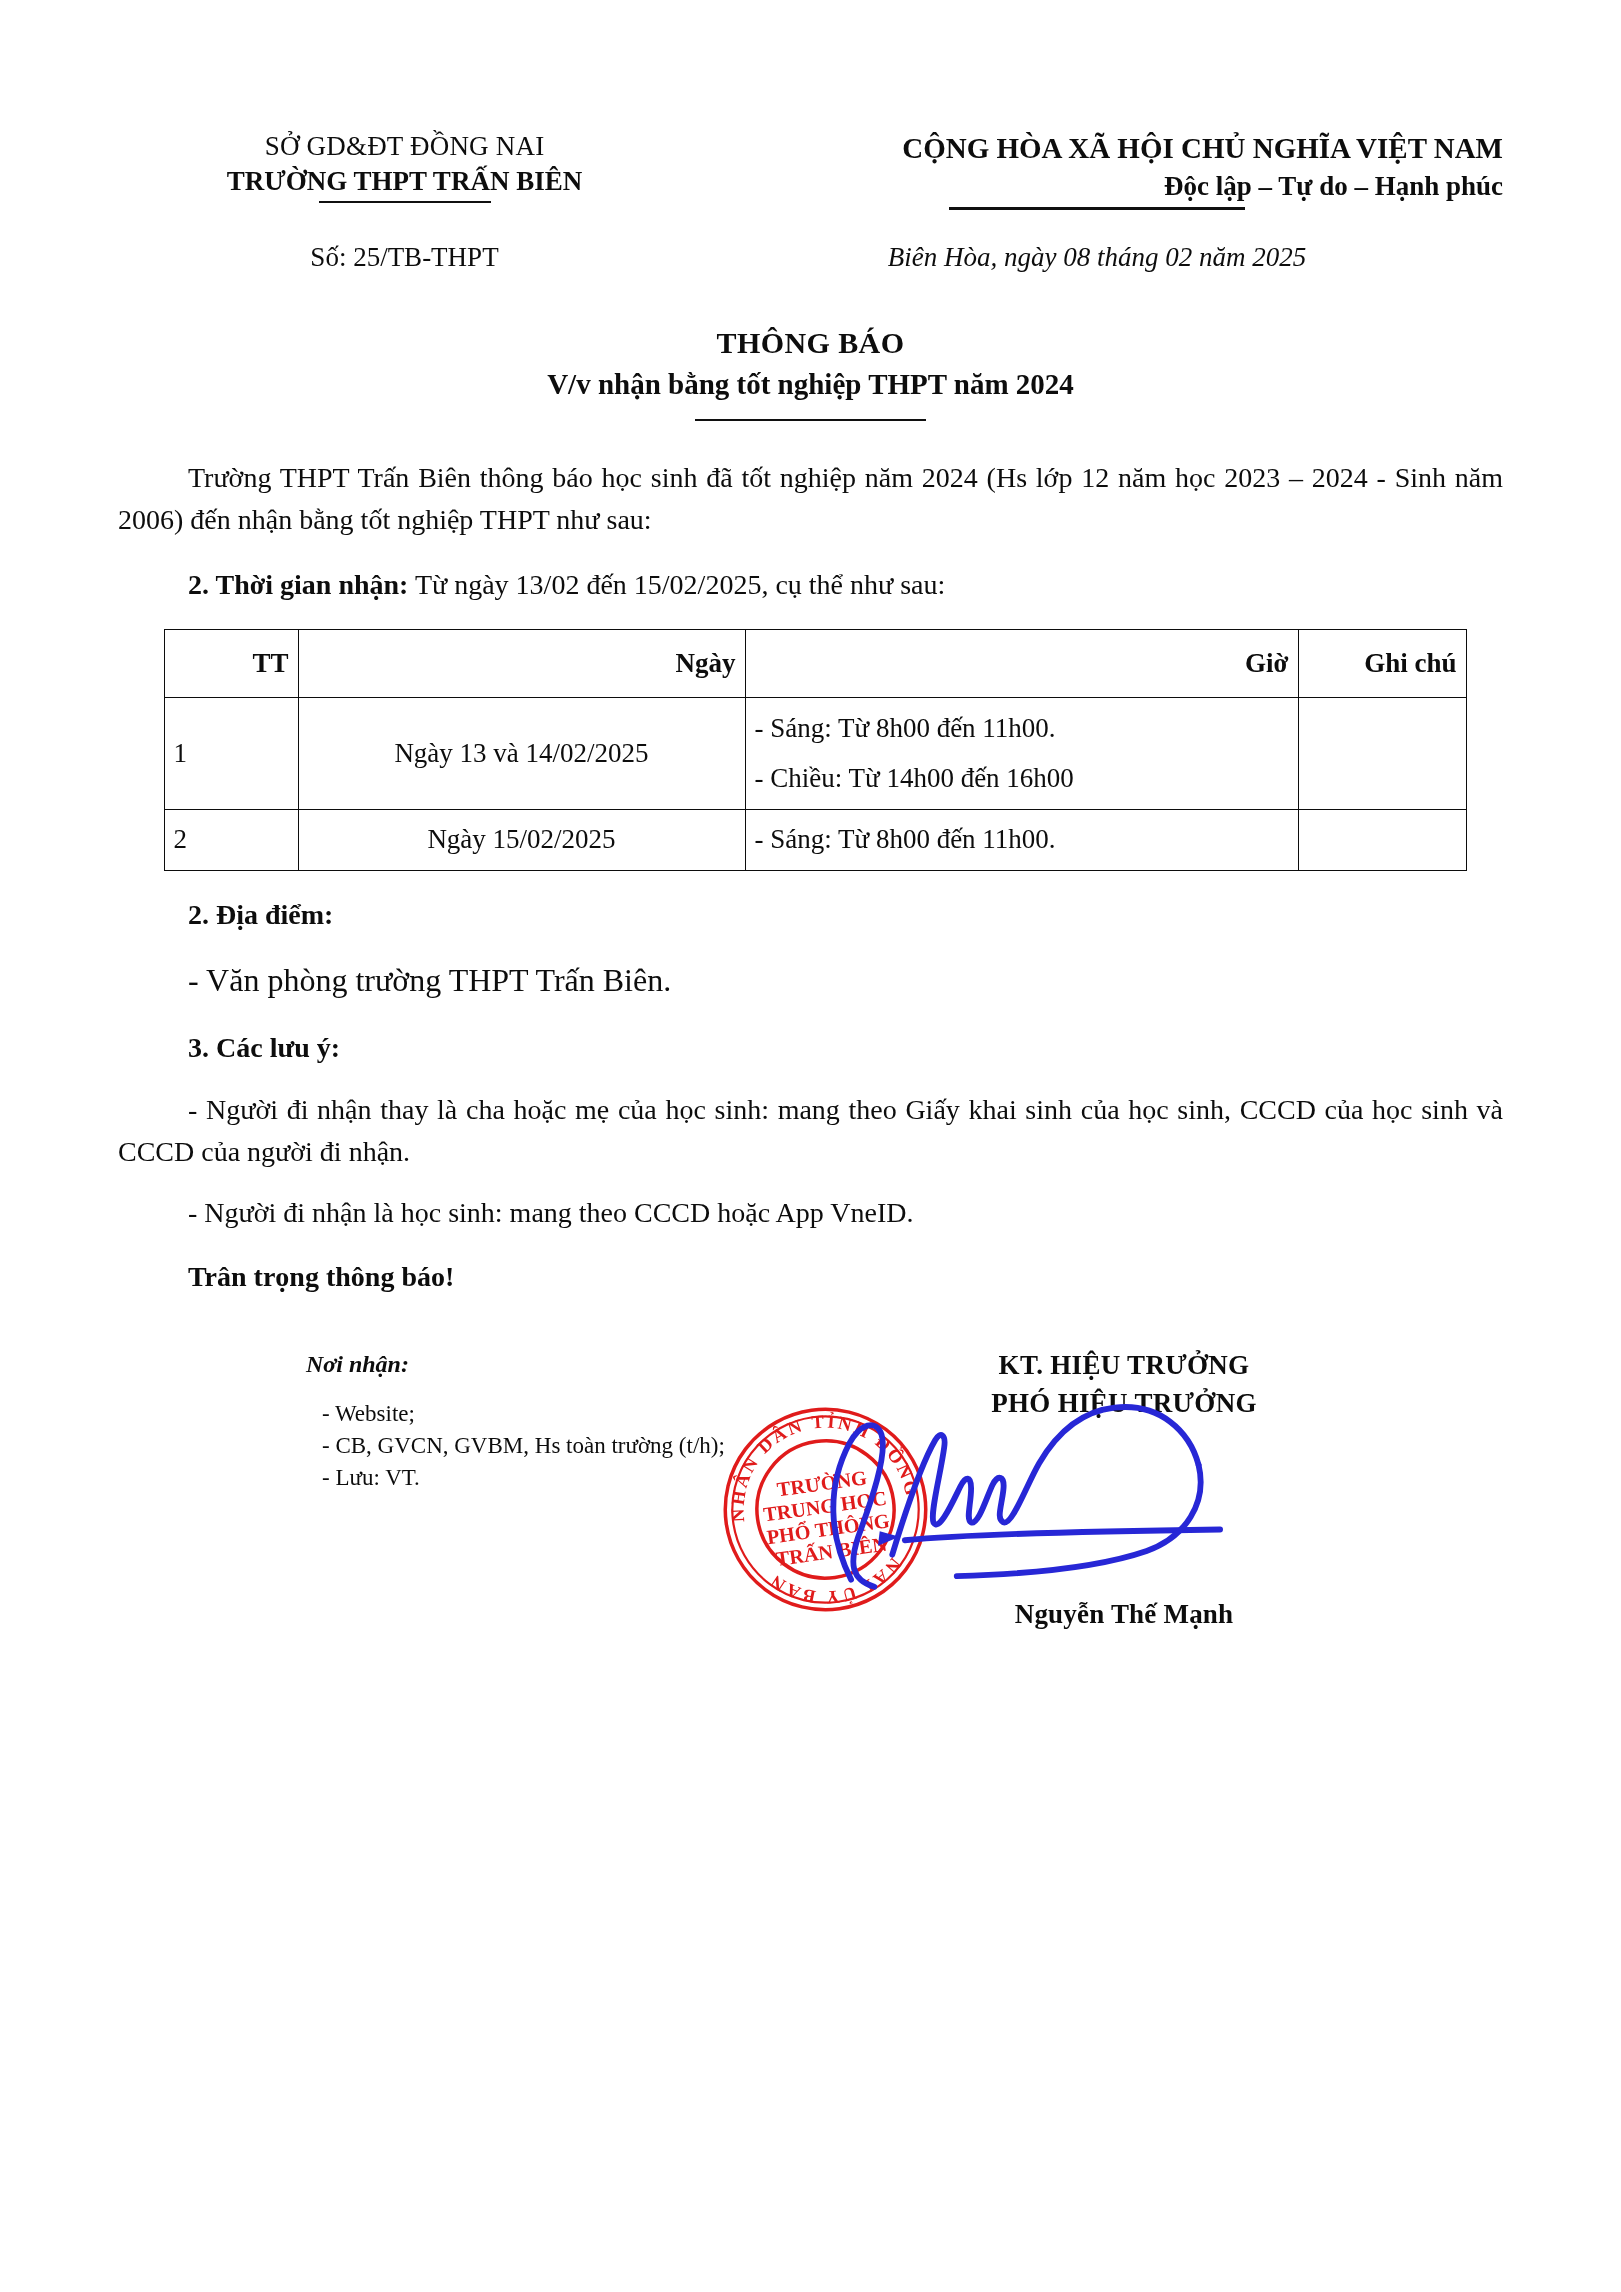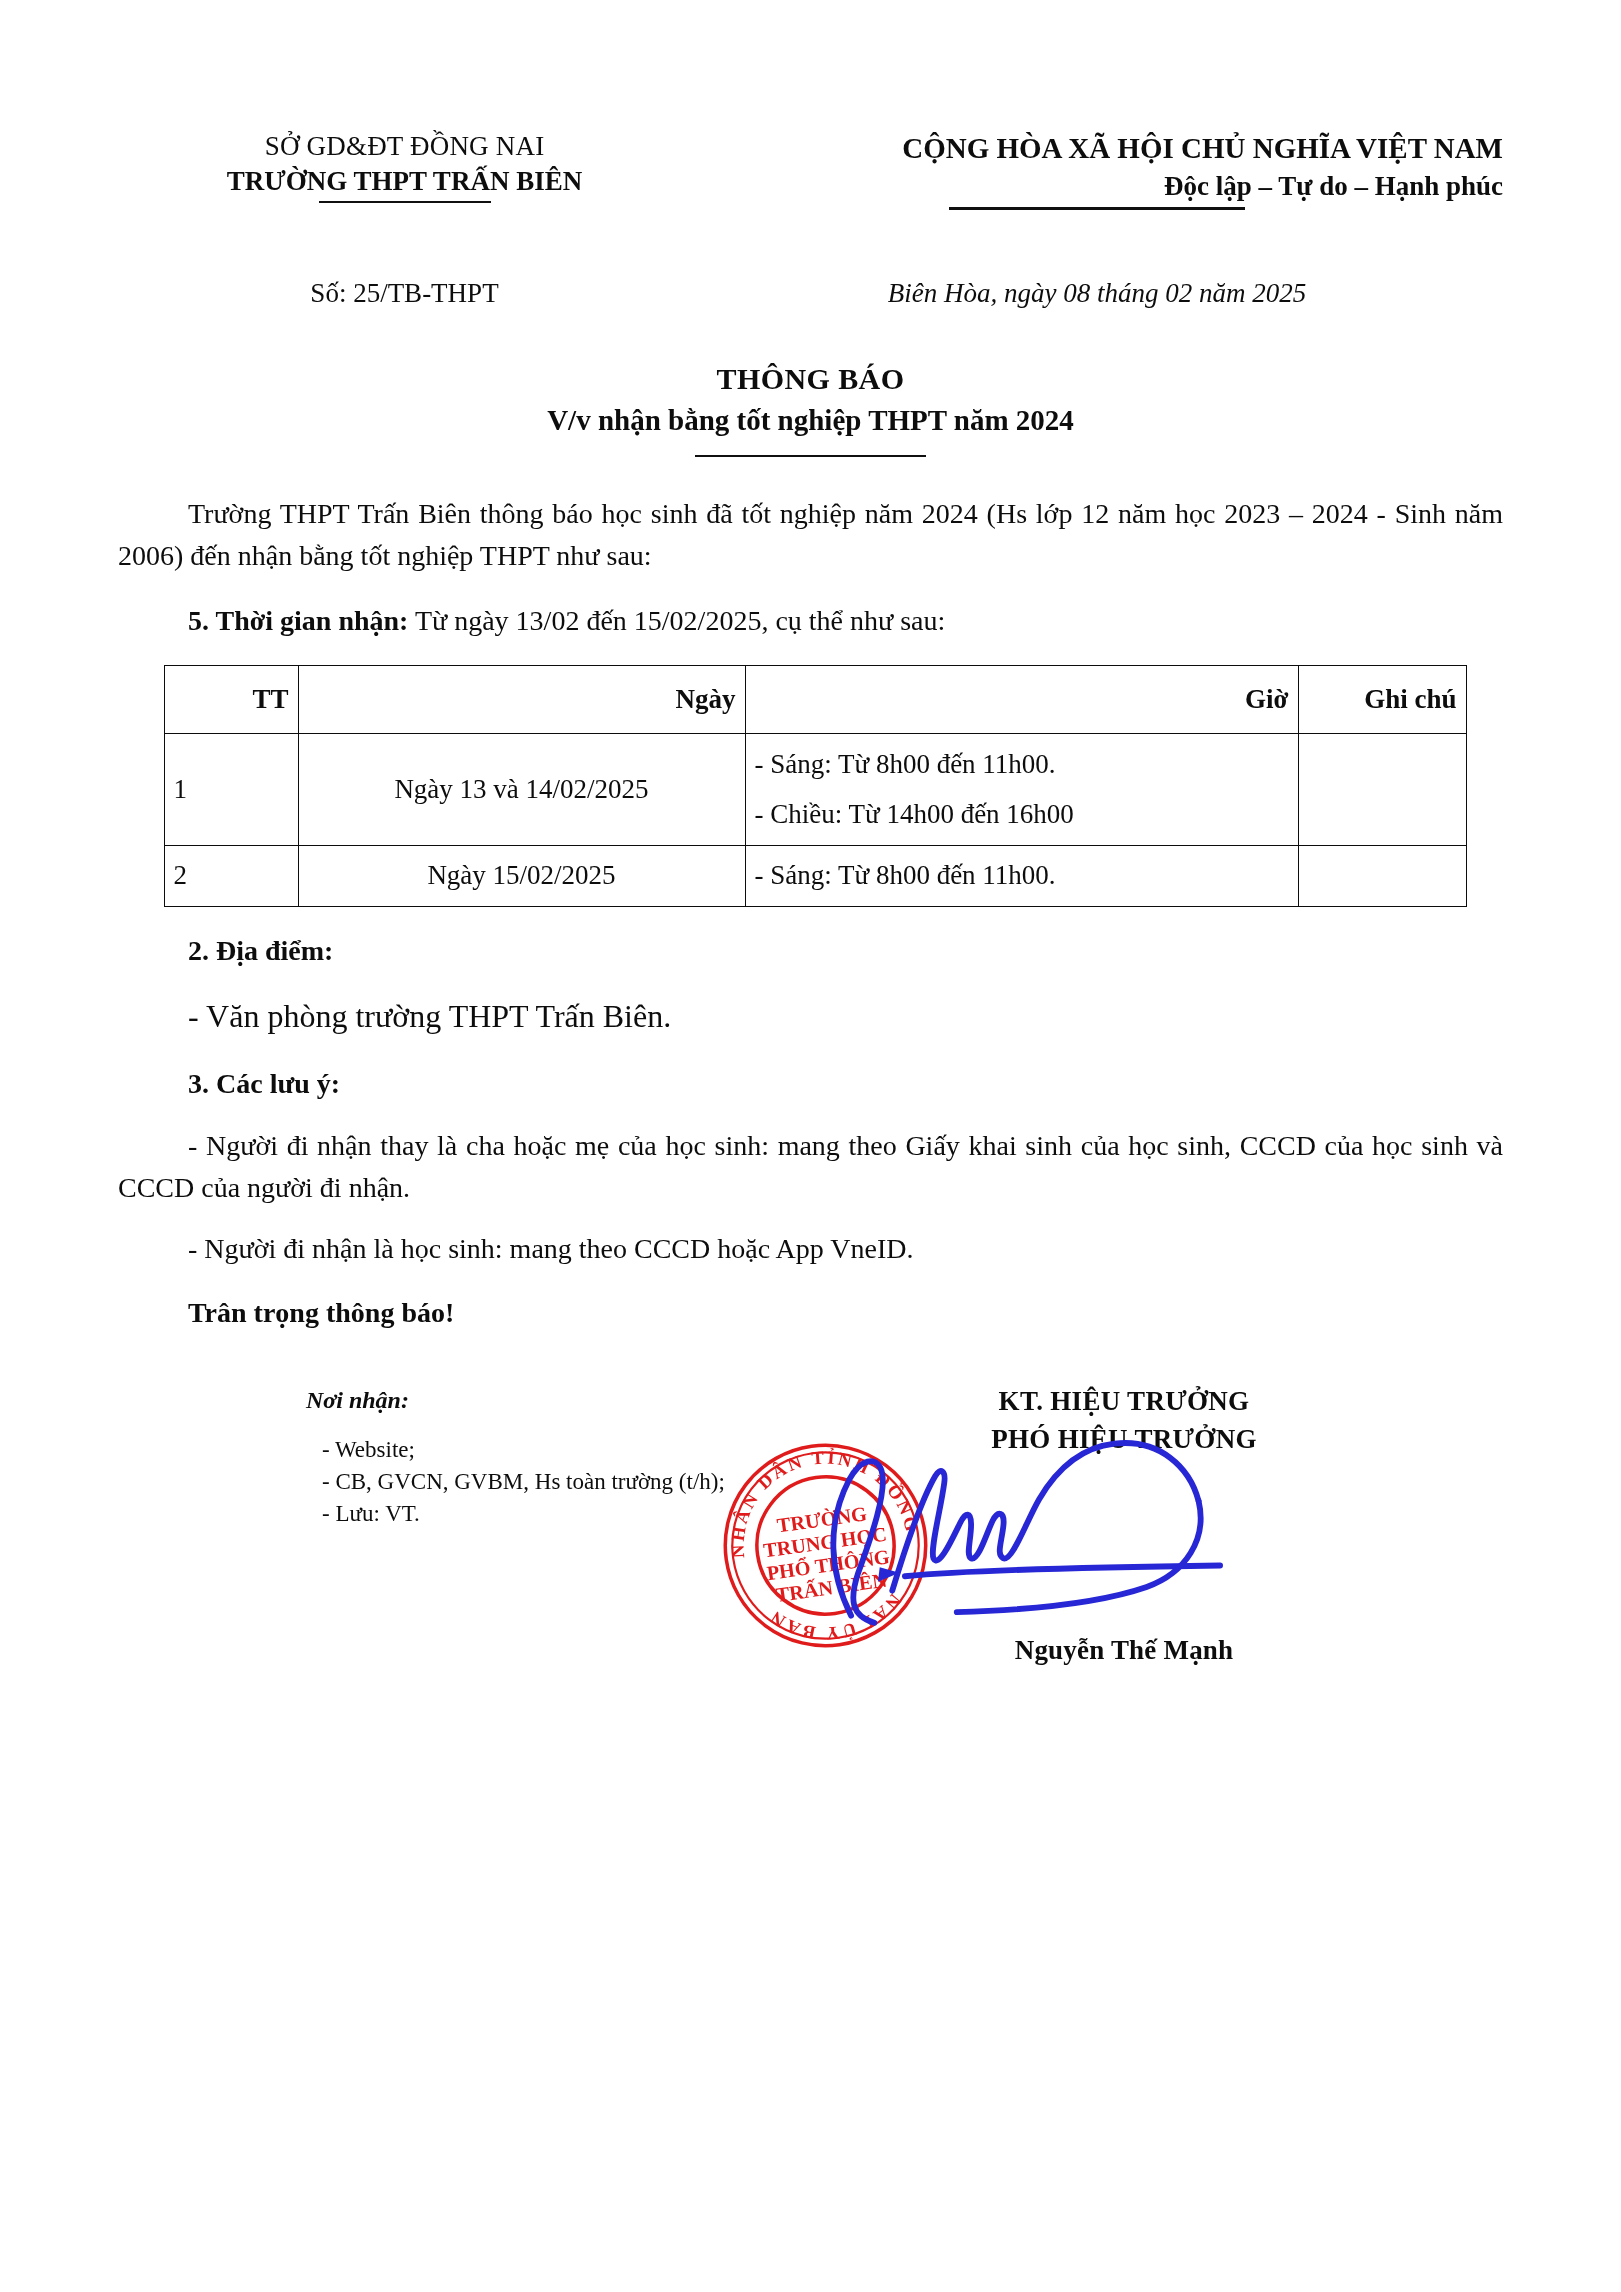--- a/index.html
+++ b/index.html
@@ -89,21 +89,20 @@
     font-size: 27px;
     flex: 0 0 auto;
     white-space: nowrap;
   }
   .doc-date {
     flex: 1 1 auto;
     text-align: center;
     font-size: 27px;
     font-style: italic;
     white-space: nowrap;
-    margin-top: 36px;
   }
 
   
   .title-block {
     text-align: center;
     margin-top: 50px;
   }
   .title-main {
     font-size: 30px;
     font-weight: 700;
@@ -294,21 +293,21 @@
   <div class="title-block">
     <div class="title-main">THÔNG BÁO</div>
     <div class="title-sub">V/v nhận bằng tốt nghiệp THPT năm 2024</div>
     <div class="title-rule"></div>
   </div>
 
   <div class="body-wrap">
 
     <p class="para">Trường THPT Trấn Biên thông báo học sinh đã tốt nghiệp năm 2024 (Hs lớp 12 năm học 2023 – 2024 - Sinh năm 2006) đến nhận bằng tốt nghiệp THPT như sau:</p>
 
-    <p class="sec-head"><b>5. Thời gian nhận:</b><span> Từ ngày 13/02 đến 15/02/2025, cụ thể như sau:</span></p>
+    <p class="sec-head"><b>2. Thời gian nhận:</b><span> Từ ngày 13/02 đến 15/02/2025, cụ thể như sau:</span></p>
 
     <div class="tbl-wrap">
       <table class="sched">
         <thead>
           <tr>
             <th class="col-tt">TT</th>
             <th class="col-day">Ngày</th>
             <th class="col-hr">Giờ</th>
             <th class="col-note">Ghi chú</th>
           </tr>

